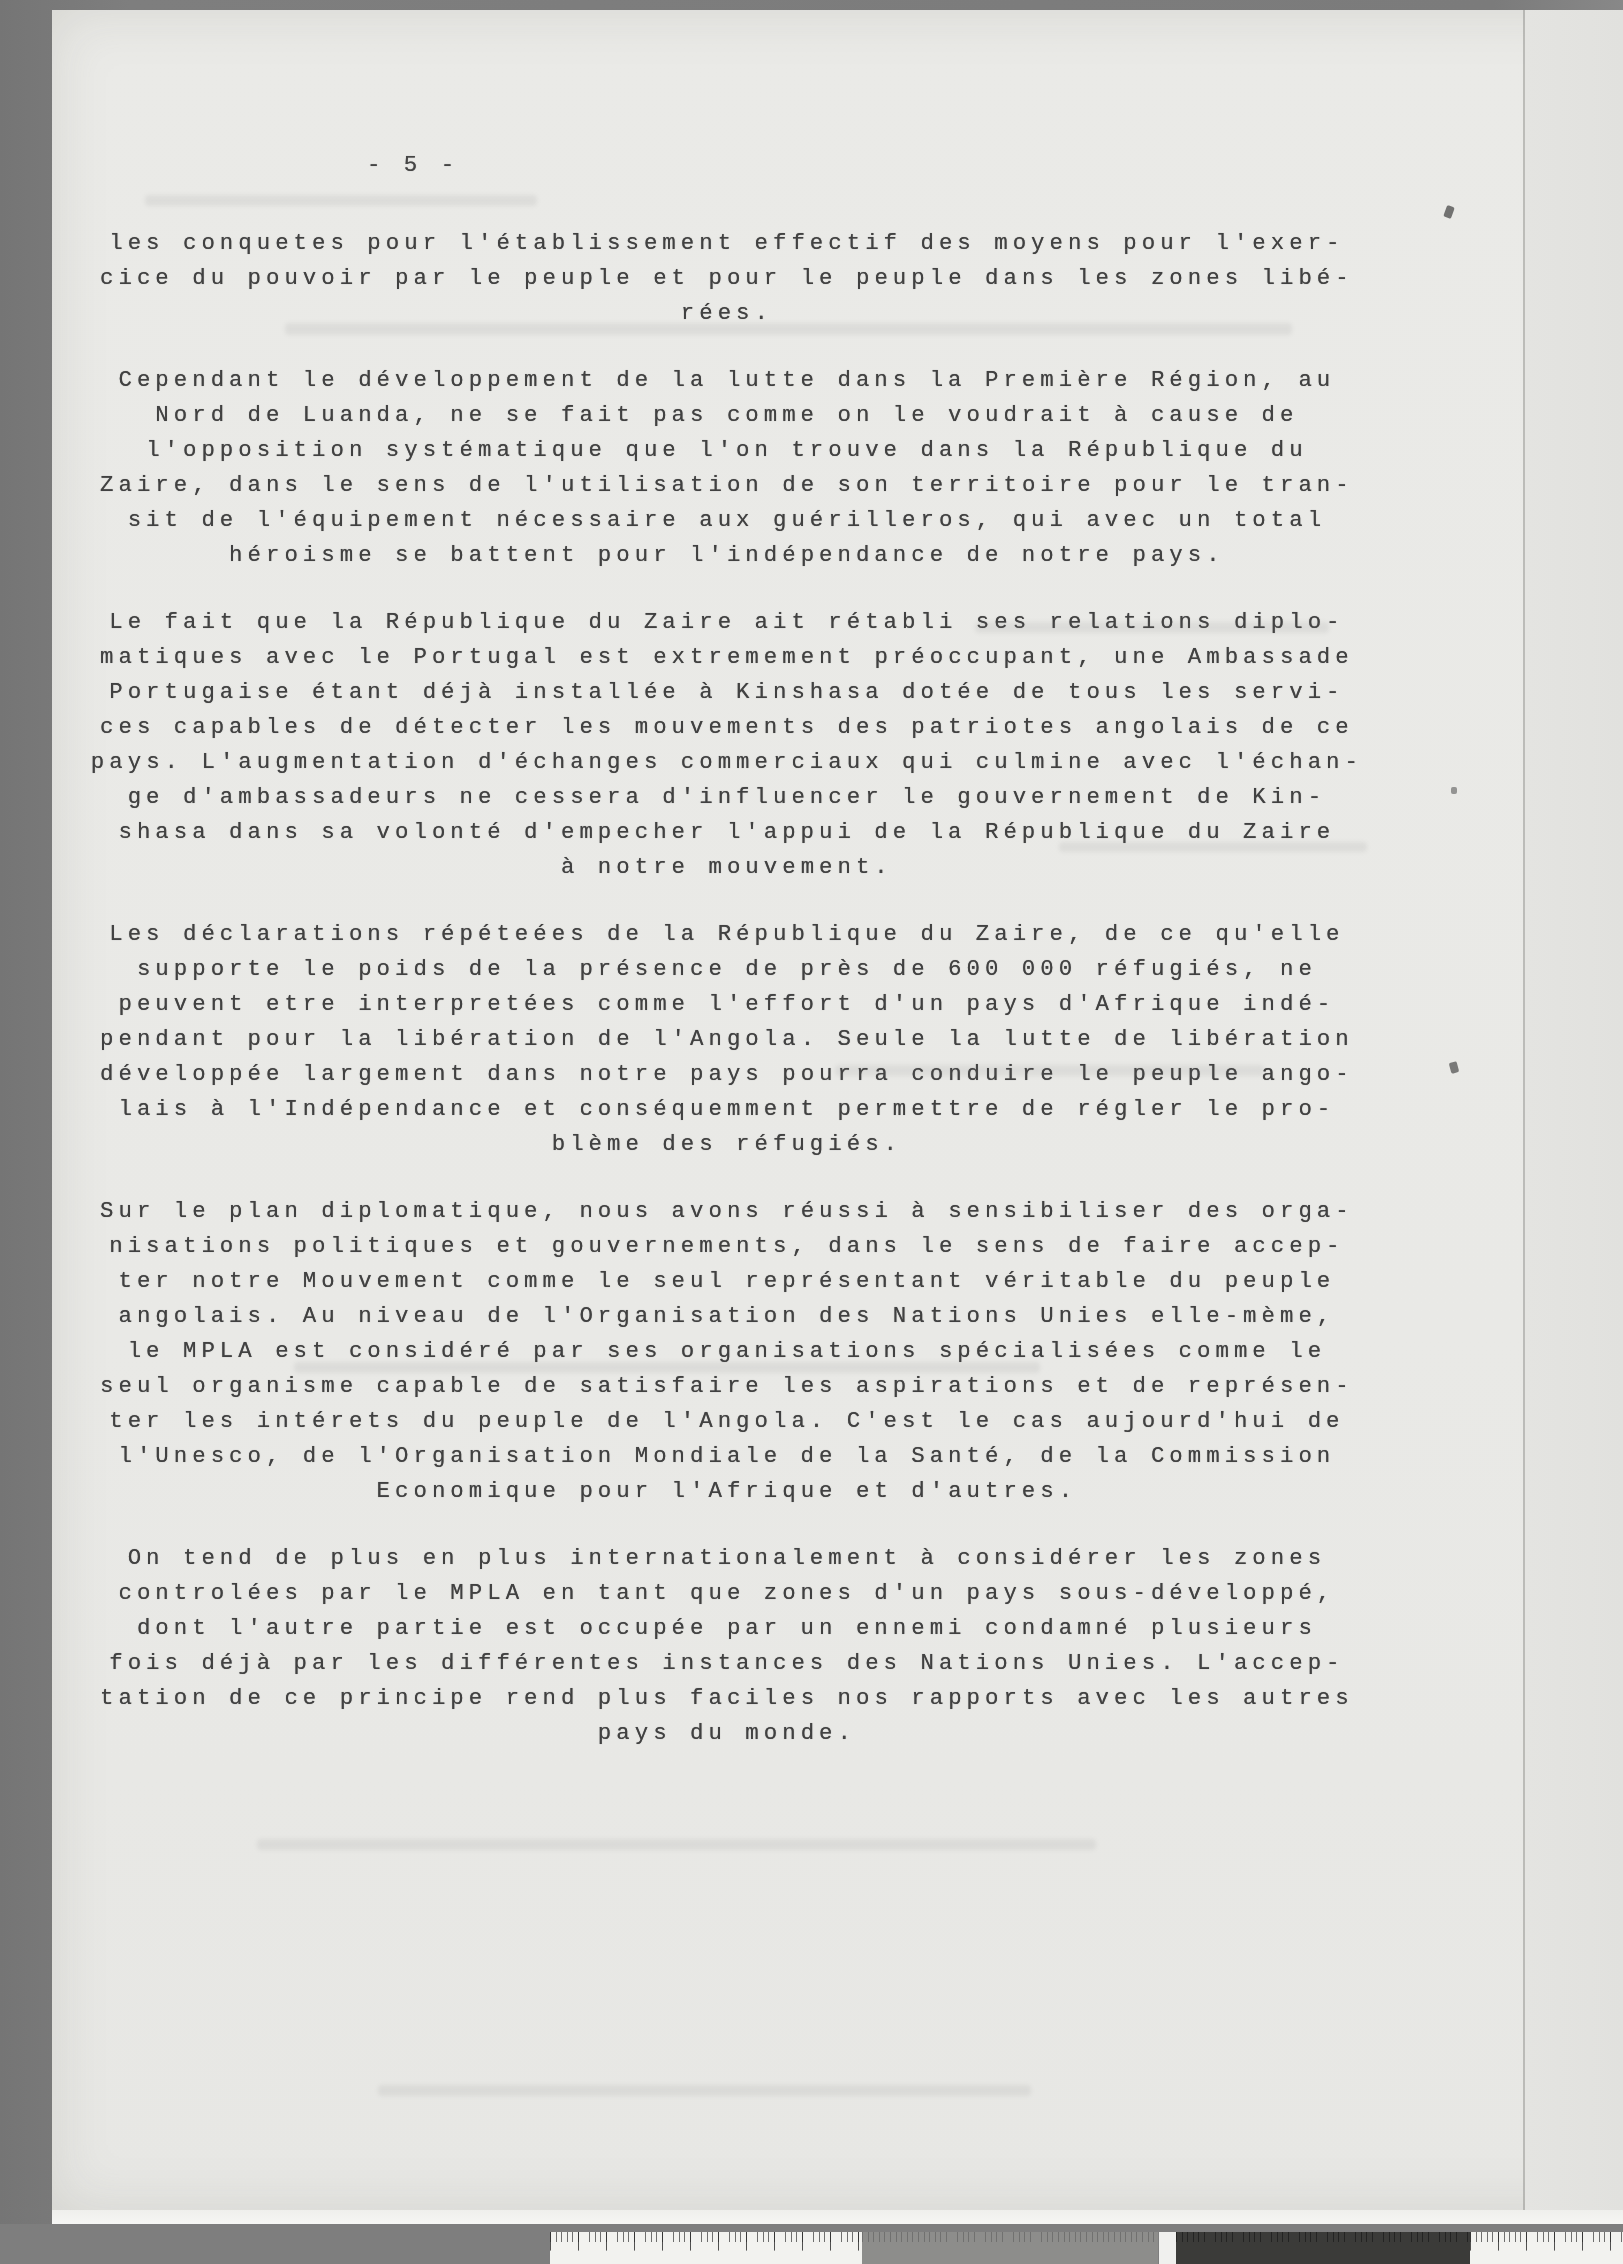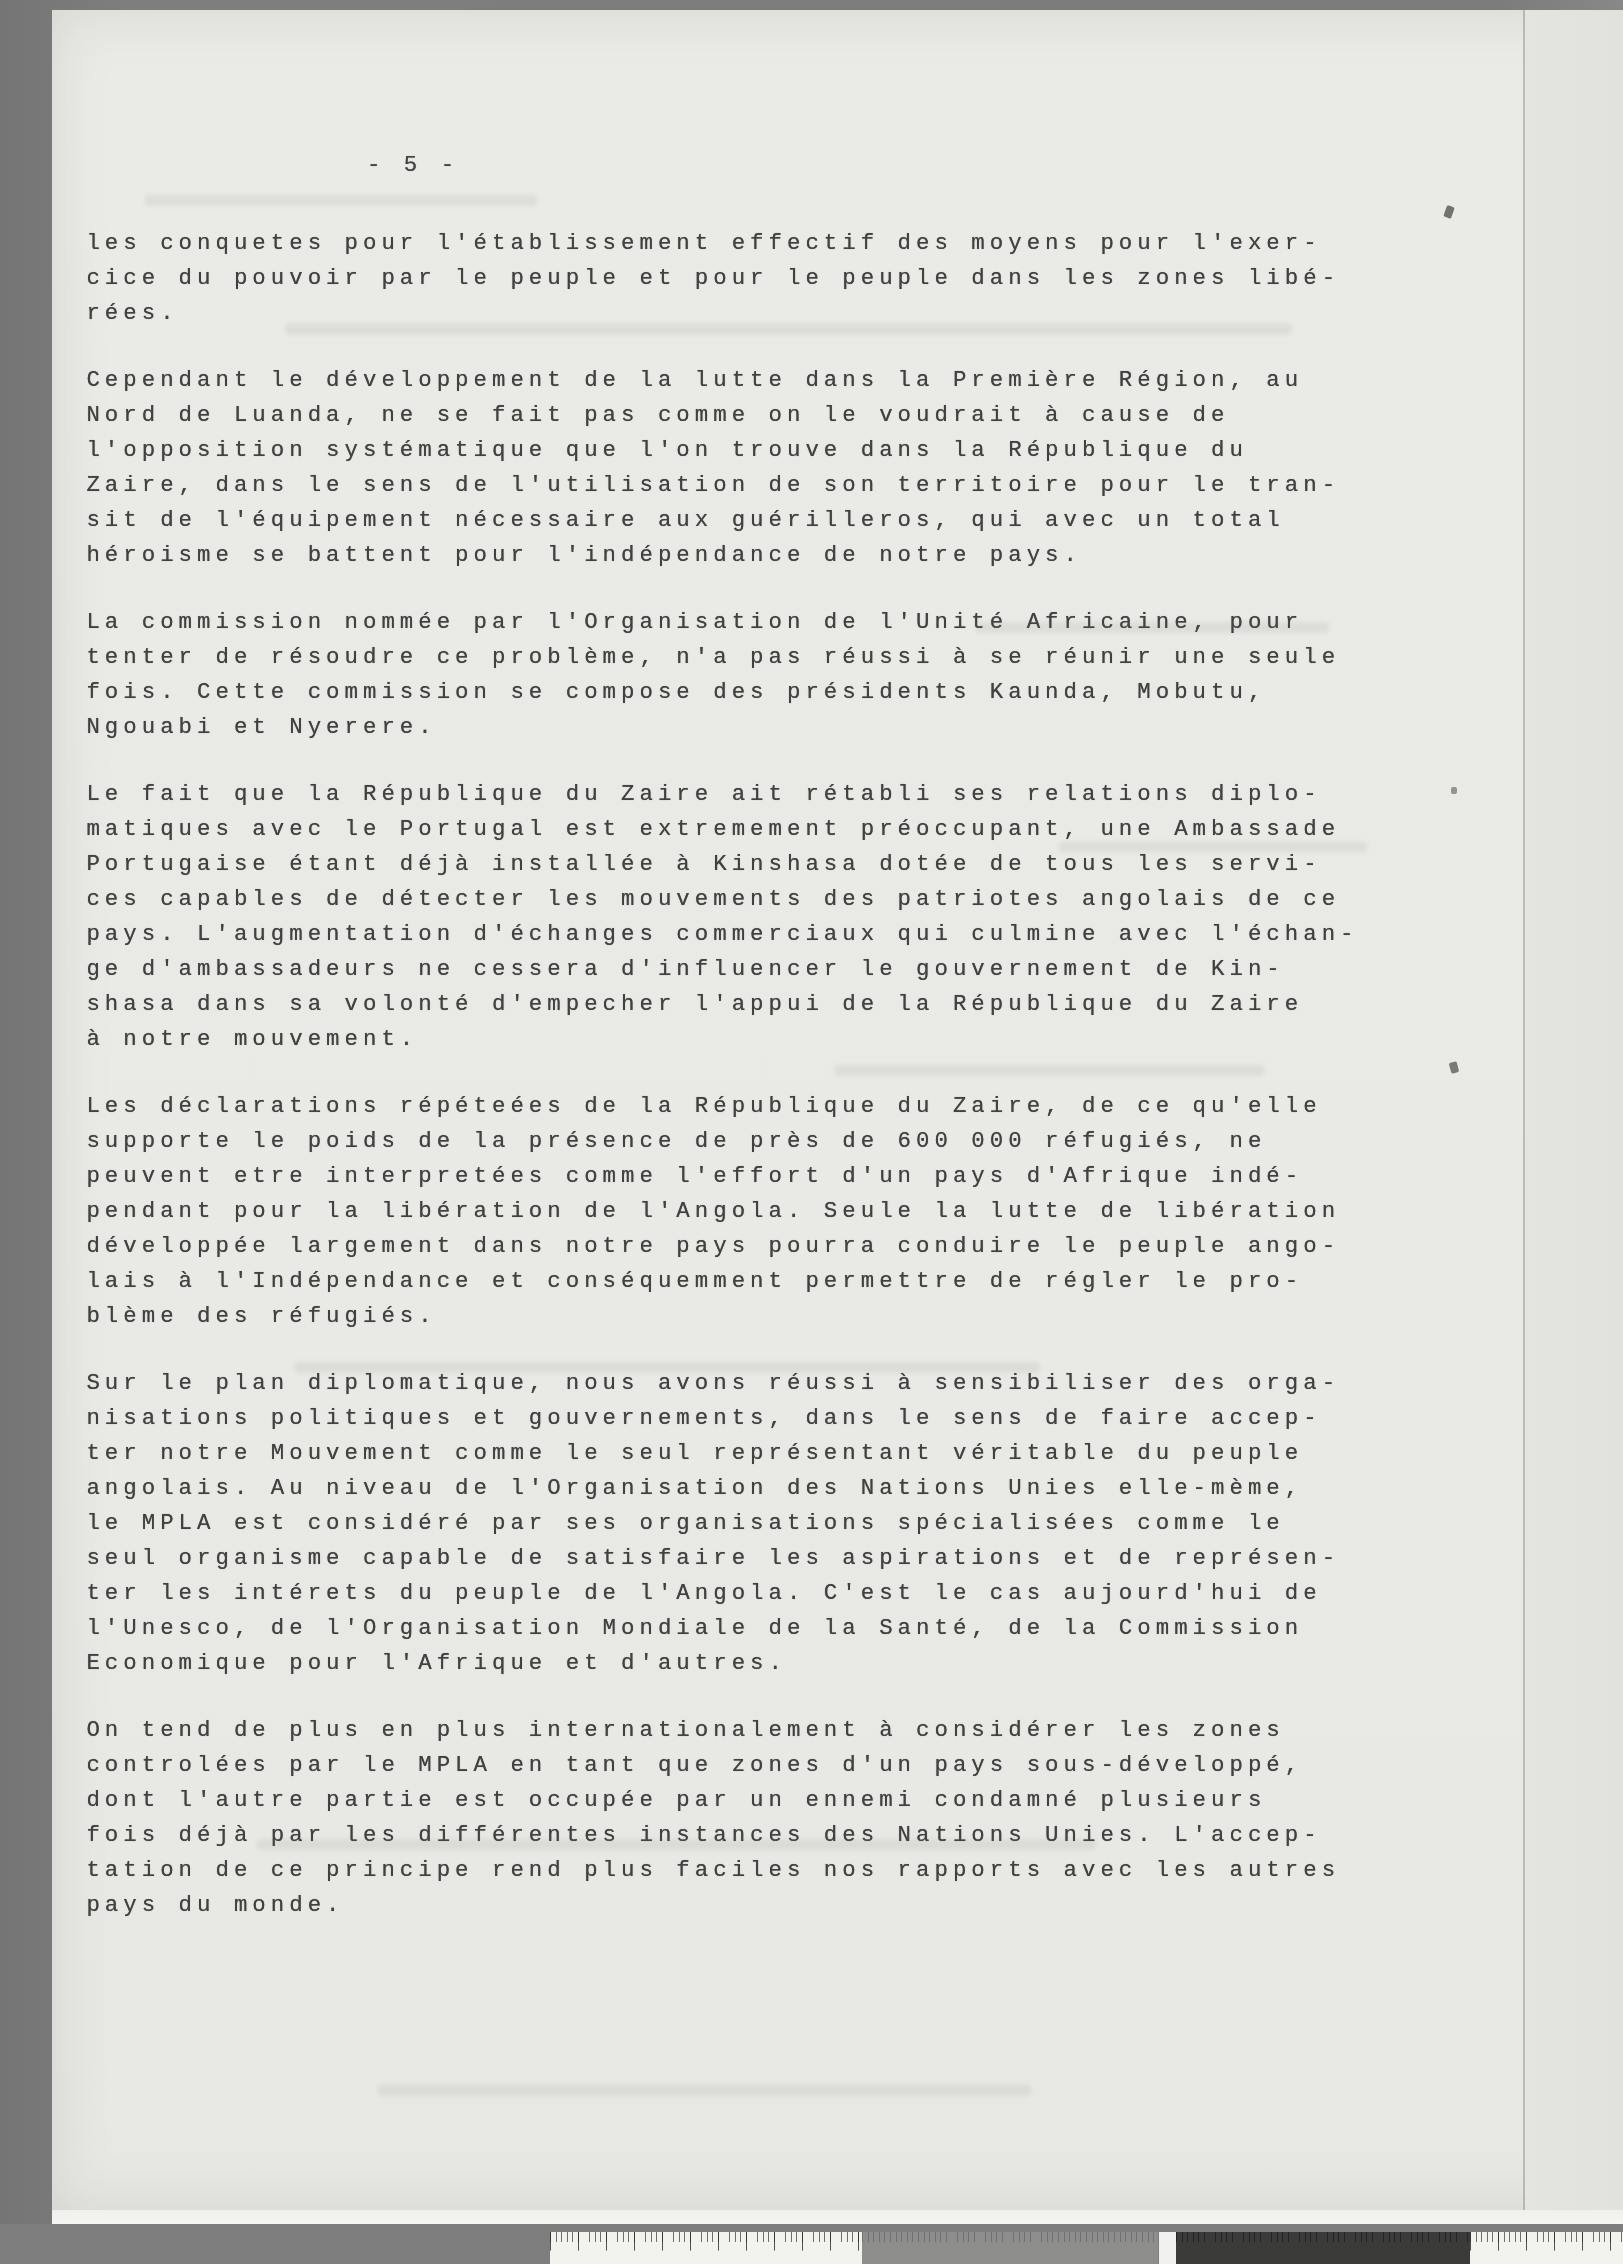--- a/index.html
+++ b/index.html
@@ -24,21 +24,21 @@
   .page-number{
     position:absolute;left:315px;top:142px;
     font-size:22.4px;letter-spacing:5px;color:#454545;
     text-shadow:0 0 0.7px rgba(60,60,60,0.8);
   }
   .text-block{
     position:absolute;left:22.4px;top:216px;width:1305px;
     font-size:22.4px;letter-spacing:5px;line-height:35px;color:#414141;
     text-shadow:0 0 0.7px rgba(60,60,60,0.75);
   }
-  .para{margin:0 0 32px 12px;white-space:pre-line;}
+  .para{margin:0 0 32px 0;white-space:pre-line;text-align:center;}
   .smudge{position:absolute;background:#6d6d6d;opacity:0.10;filter:blur(2.3px);border-radius:3.7px;}
   .speck{position:absolute;background:#3e3e3e;border-radius:1.9px;}
   .paper-bottom-edge{
     position:absolute;left:52px;top:2210px;width:1571px;height:14px;
     background:linear-gradient(180deg,#efefec,#f6f6f4);
   }
   .bottom-bar{
     position:absolute;left:0;top:2224px;width:1623px;height:40px;
     background:#7e7e7e;
   }
@@ -72,24 +72,20 @@
     <div class="text-block">
       <p class="para">les conquetes pour l'établissement effectif des moyens pour l'exer-
 cice du pouvoir par le peuple et pour le peuple dans les zones libé-
 rées.</p>
       <p class="para">Cependant le développement de la lutte dans la Première Région, au
 Nord de Luanda, ne se fait pas comme on le voudrait à cause de
 l'opposition systématique que l'on trouve dans la République du
 Zaire, dans le sens de l'utilisation de son territoire pour le tran-
 sit de l'équipement nécessaire aux guérilleros, qui avec un total
 héroisme se battent pour l'indépendance de notre pays.</p>
-      <p class="para">La commission nommée par l'Organisation de l'Unité Africaine, pour
-tenter de résoudre ce problème, n'a pas réussi à se réunir une seule
-fois. Cette commission se compose des présidents Kaunda, Mobutu,
-Ngouabi et Nyerere.</p>
       <p class="para">Le fait que la République du Zaire ait rétabli ses relations diplo-
 matiques avec le Portugal est extremement préoccupant, une Ambassade
 Portugaise étant déjà installée à Kinshasa dotée de tous les servi-
 ces capables de détecter les mouvements des patriotes angolais de ce
 pays. L'augmentation d'échanges commerciaux qui culmine avec l'échan-
 ge d'ambassadeurs ne cessera d'influencer le gouvernement de Kin-
 shasa dans sa volonté d'empecher l'appui de la République du Zaire
 à notre mouvement.</p>
       <p class="para">Les déclarations répéteées de la République du Zaire, de ce qu'elle
 supporte le poids de la présence de près de 600 000 réfugiés, ne

